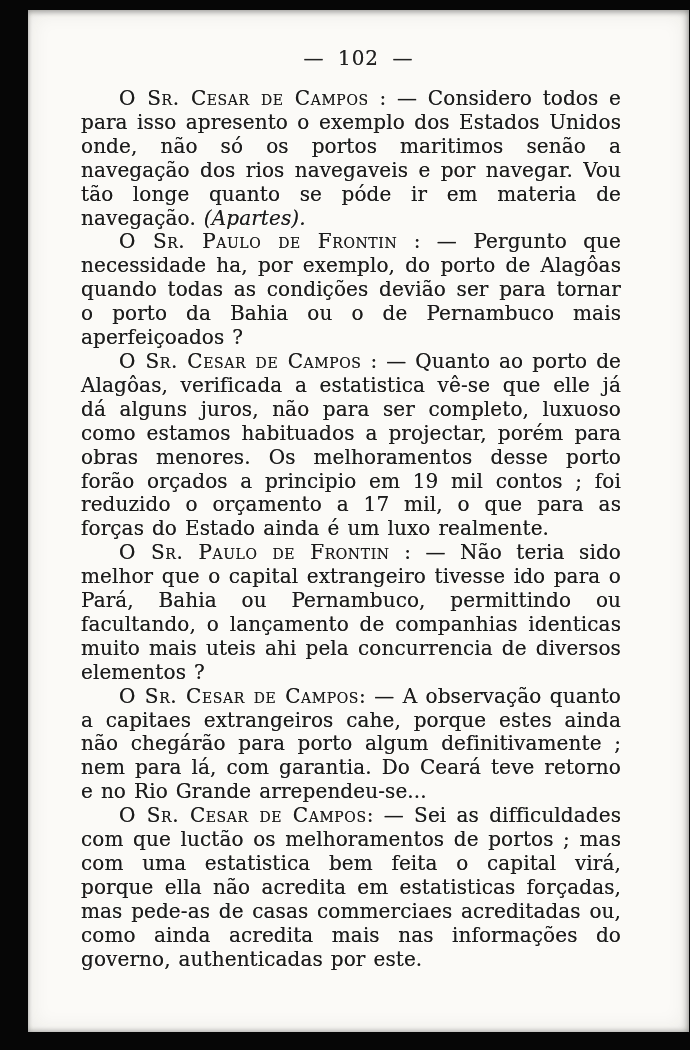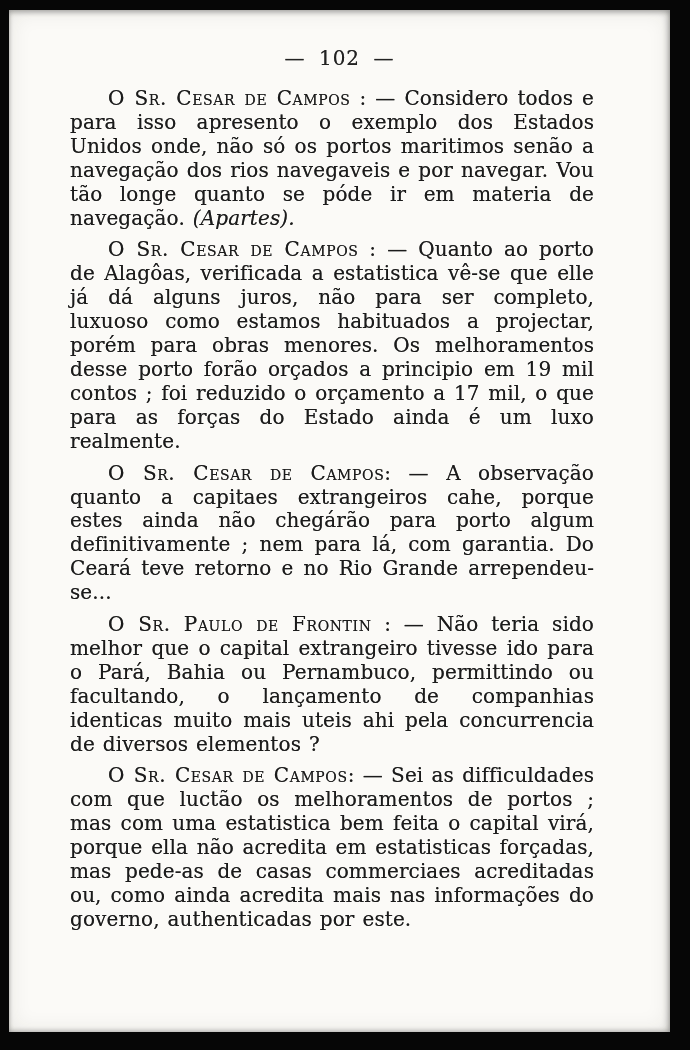--- a/index.html
+++ b/index.html
@@ -11,21 +11,21 @@
     overflow: hidden;
   }
   .scan-frame {
     position: relative;
     width: 690px;
     height: 1050px;
     background: #060606;
   }
   .page {
     position: absolute;
-    left: 9px;
+    left: 28px;
     top: 10px;
     width: 661px;
     height: 1022px;
     background: #fbfaf7;
     box-shadow: inset 0 0 22px rgba(40,35,25,0.10), inset -3px 0 6px rgba(0,0,0,0.18), inset 0 3px 5px rgba(0,0,0,0.20), inset 0 -2px 4px rgba(0,0,0,0.12);
     color: #1b1b1b;
     font-family: "DejaVu Serif", "Liberation Serif", serif;
   }
   .page-number {
     margin-top: 36px;
@@ -40,21 +40,21 @@
     margin: 17px 68px 0 53px;
     width: 540px;
     font-size: 20px;
     line-height: 23.9px;
     text-align: justify;
     letter-spacing: 0.1px;
     word-spacing: 1.5px;
     text-shadow: 0 0 0.6px rgba(25,25,25,0.65);
   }
   .text-block p {
-    margin: 8px;
+    margin: 0;
     padding: 0;
     text-indent: 38px;
   }
   .speaker {
     font-variant: small-caps;
     letter-spacing: 0.6px;
   }
   .stage-direction {
     font-style: italic;
   }
@@ -64,26 +64,27 @@
 
 <div class="scan-frame">
   <div class="page">
 
     <div class="page-number">— 102 —</div>
 
     <div class="text-block">
 
       <p><span class="speaker">O Sr. Cesar de Campos</span><span> : — </span><span>Considero todos e para isso apresento o exemplo dos Estados Unidos onde, não só os portos maritimos senão a navegação dos rios navegaveis e por navegar. Vou tão longe quanto se póde ir em materia de navegação. </span><span class="stage-direction">(Apartes).</span></p>
 
+      <p><span class="speaker">O Sr. Paulo de Frontin</span><span> : — </span><span>Pergunto que necessidade ha, por exemplo, do porto de Alagôas quando todas as condições devião ser para tornar o porto da Bahia ou o de Pernambuco mais aperfeiçoados ?</span></p>
 
       <p><span class="speaker">O Sr. Cesar de Campos</span><span> : — </span><span>Quanto ao porto de Alagôas, verificada a estatistica vê-se que elle já dá alguns juros, não para ser completo, luxuoso como estamos habituados a projectar, porém para obras menores. Os melhoramentos desse porto forão orçados a principio em 19 mil contos ; foi reduzido o orçamento a 17 mil, o que para as forças do Estado ainda é um luxo realmente.</span></p>
 
+      <p><span class="speaker">O Sr. Paulo de Frontin</span><span> : — </span><span>Não teria sido melhor que o capital extrangeiro tivesse ido para o Pará, Bahia ou Pernambuco, permittindo ou facultando, o lançamento de companhias identicas muito mais uteis ahi pela concurrencia de diversos elementos ?</span></p>
+
       <p><span class="speaker">O Sr. Cesar de Campos</span><span>: — </span><span>A observação quanto a capitaes extrangeiros cahe, porque estes ainda não chegárão para porto algum definitivamente ; nem para lá, com garantia. Do Ceará teve retorno e no Rio Grande arrependeu-se...</span></p>
-
-      <p><span class="speaker">O Sr. Paulo de Frontin</span><span> : — </span><span>Não teria sido melhor que o capital extrangeiro tivesse ido para o Pará, Bahia ou Pernambuco, permittindo ou facultando, o lançamento de companhias identicas muito mais uteis ahi pela concurrencia de diversos elementos ?</span></p>
 
 
 
       <p><span class="speaker">O Sr. Cesar de Campos</span><span>: — </span><span>Sei as difficuldades com que luctão os melhoramentos de portos ; mas com uma estatistica bem feita o capital virá, porque ella não acredita em estatisticas forçadas, mas pede-as de casas commerciaes acreditadas ou, como ainda acredita mais nas informações do governo, authenticadas por este.</span></p>
 
     </div>
   </div>
 </div>
 
 </body></html>

